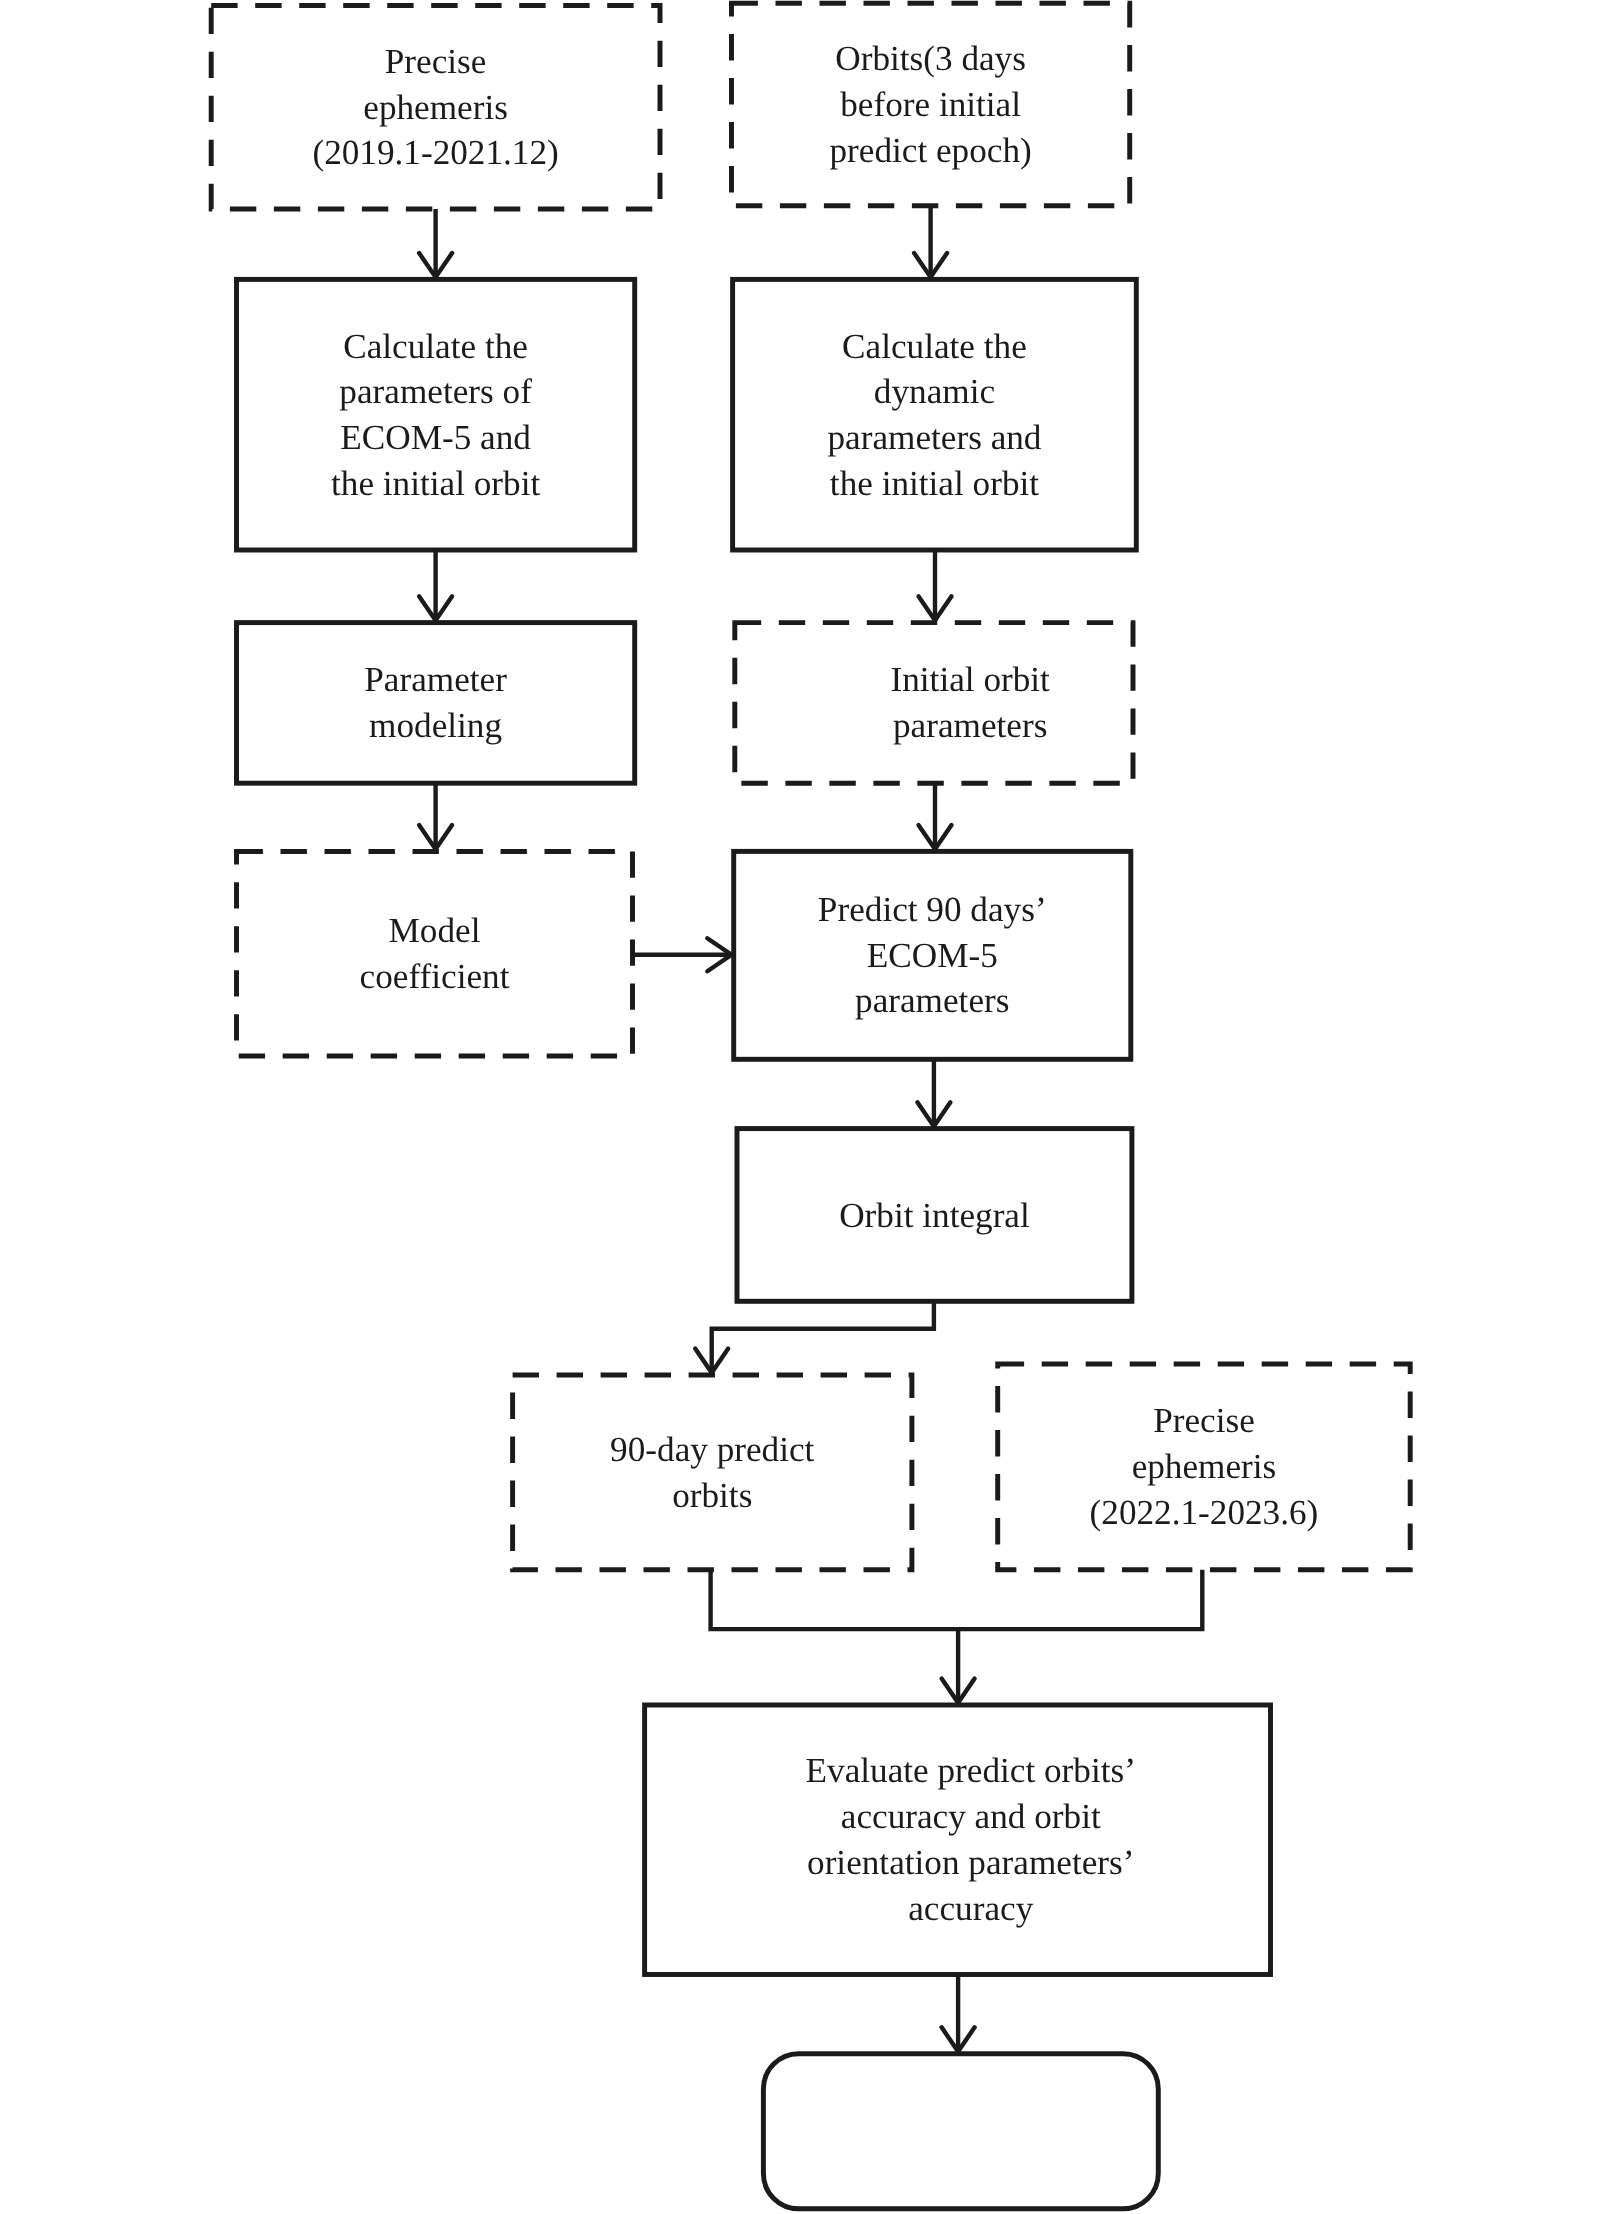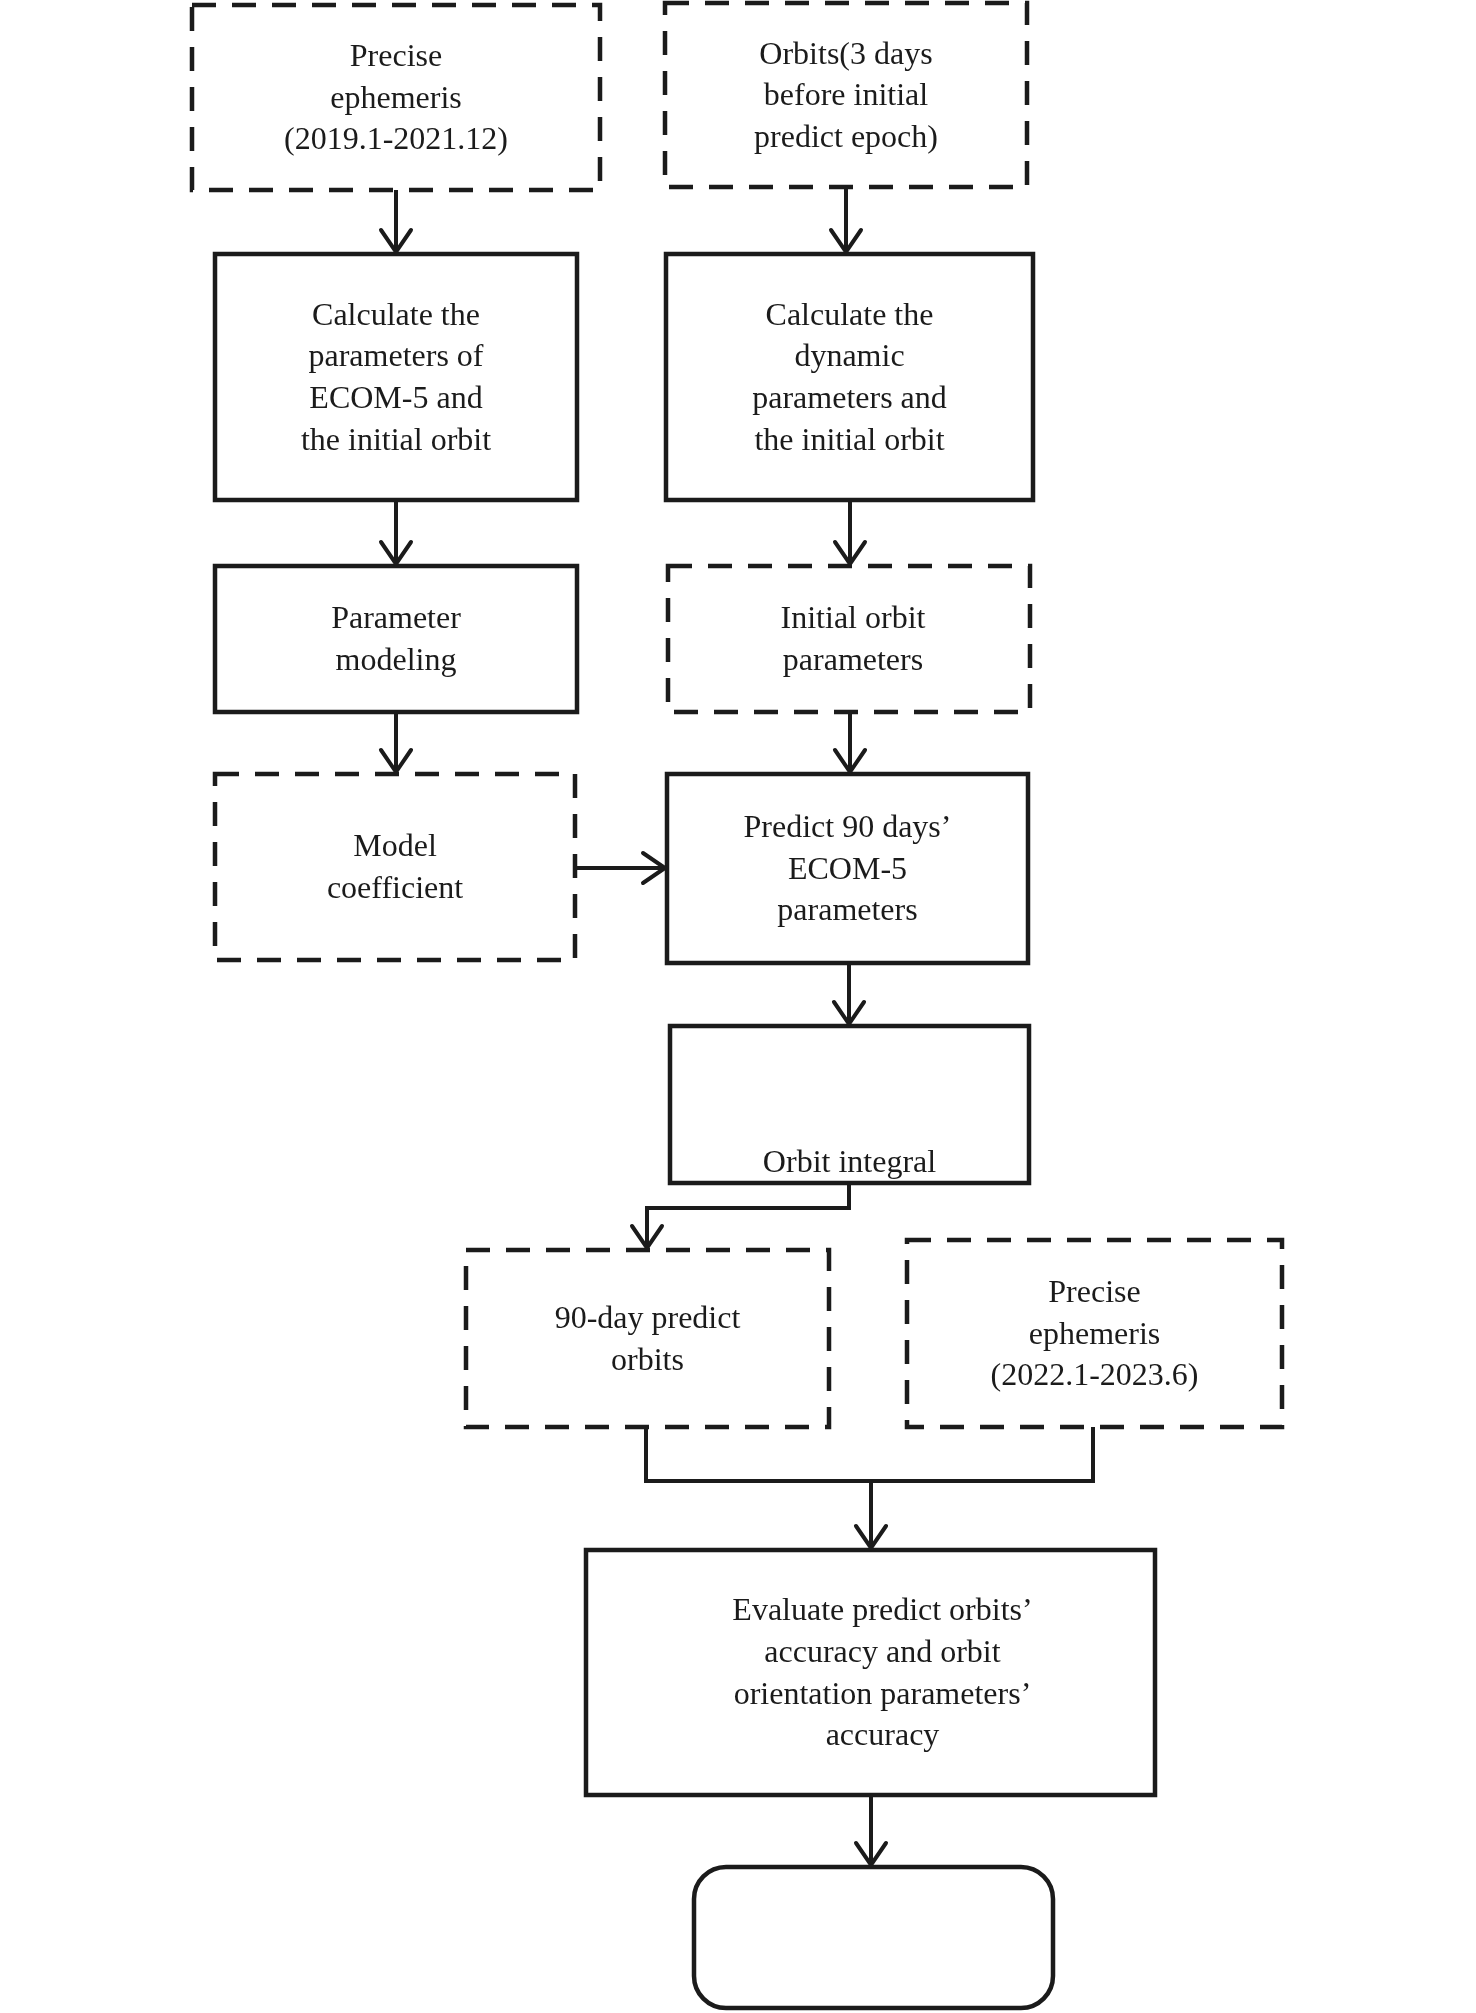--- a/index.html
+++ b/index.html
@@ -129,34 +129,34 @@
   <div class="node" style="left:666px;  top:254px;  width:367px; height:246px;">
     <span>Calculate the
 dynamic
 parameters and
 the initial orbit</span>
   </div>
   <div class="node" style="left:215px;  top:566px;  width:362px; height:146px;">
     <span>Parameter
 modeling</span>
   </div>
-  <div class="node" style="left:672px;  top:566px;  width:362px; height:146px;align-items:center;">
+  <div class="node" style="left:701px;  top:566px;  width:362px; height:146px;align-items:center;">
     <span>Initial orbit
 parameters</span>
   </div>
   <div class="node" style="left:215px;  top:774px;  width:360px; height:186px;">
     <span>Model
 coefficient</span>
   </div>
   <div class="node" style="left:667px;  top:774px;  width:361px; height:189px;">
     <span>Predict 90 days’
 ECOM-5
 parameters</span>
   </div>
-  <div class="node" style="left:670px;  top:1026px; width:359px; height:157px;align-items:flex-end;">
+  <div class="node" style="left:670px;  top:1026px; width:359px; height:157px;">
     <span>Orbit integral</span>
   </div>
   <div class="node" style="left:466px;  top:1250px; width:363px; height:177px;">
     <span>90-day predict
 orbits</span>
   </div>
   <div class="node" style="left:907px;  top:1240px; width:375px; height:187px;">
     <span>Precise
 ephemeris
 (2022.1-2023.6)</span>

